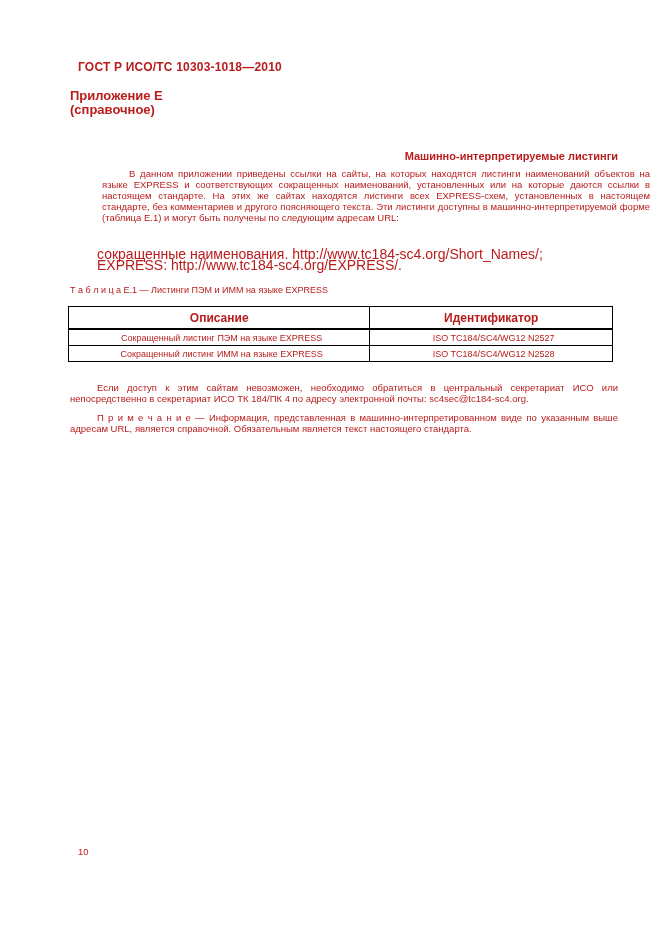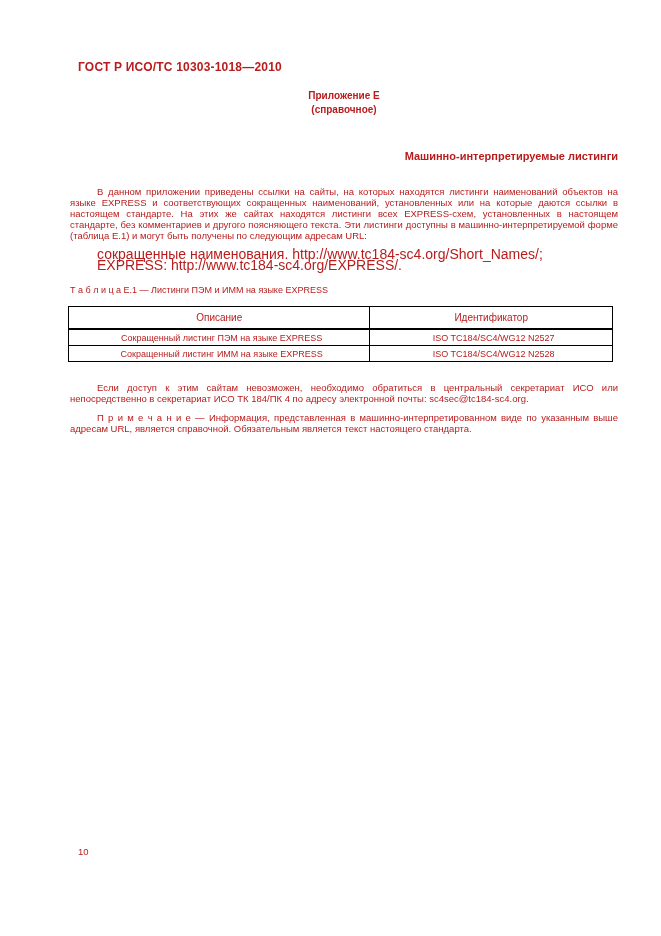--- a/index.html
+++ b/index.html
@@ -22,22 +22,21 @@
     left: 78px;
     font-size: 12px;
     font-weight: bold;
     letter-spacing: 0.2px;
   }
   .annex-block {
     position: absolute;
     top: 89px;
     left: 70px;
     width: 548px;
-    text-align: center;
-    font-size: 10px;
+    font-size: 13px;
     font-weight: bold;
     line-height: 14px;
   }
   .doc-title {
     position: absolute;
     top: 150px;
     left: 70px;
     width: 548px;
     text-align: right;
     font-size: 11px;
@@ -45,21 +44,21 @@
   }
   .body-par {
     position: absolute;
     left: 70px;
     width: 548px;
     font-size: 9.5px;
     line-height: 11px;
     text-align: justify;
     text-align-last: left;
   }
-  .par-intro  { top: 186px; text-indent: 27px; }
+  .par-intro  { top: 168px; text-indent: 27px; margin-left: 32px; }
   .par-access { top: 382px; text-indent: 27px; }
   .par-note   { top: 412px; text-indent: 27px; }
   .url-list {
     position: absolute;
     top: 249px;
     left: 97px;
     font-size: 14px;
     line-height: 11px;
   }
   .table-caption {
@@ -73,22 +72,22 @@
     top: 306px;
     left: 68px;
     width: 545px;
     border-collapse: collapse;
     border: 1.5px solid #000;
     font-size: 9px;
   }
   .listings-table th {
     border: 1px solid #000;
     border-bottom: 2.5px solid #000;
-    font-weight: normal;
-    font-size: 10px;
+    font-weight: bold;
+    font-size: 12px;
     text-align: center;
     height: 21px;
     padding: 0 4px;
   }
   .listings-table td {
     border: 1px solid #000;
     height: 15px;
     padding: 0 4px 0 9px;
     text-align: center;
     vertical-align: middle;

